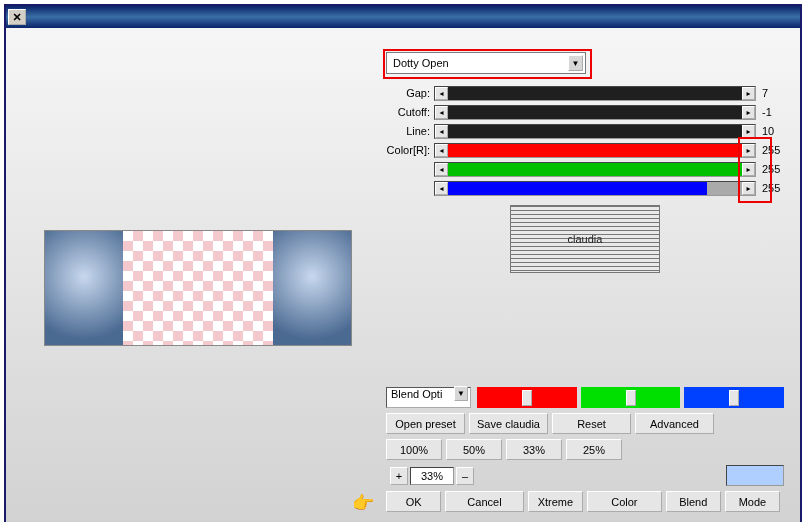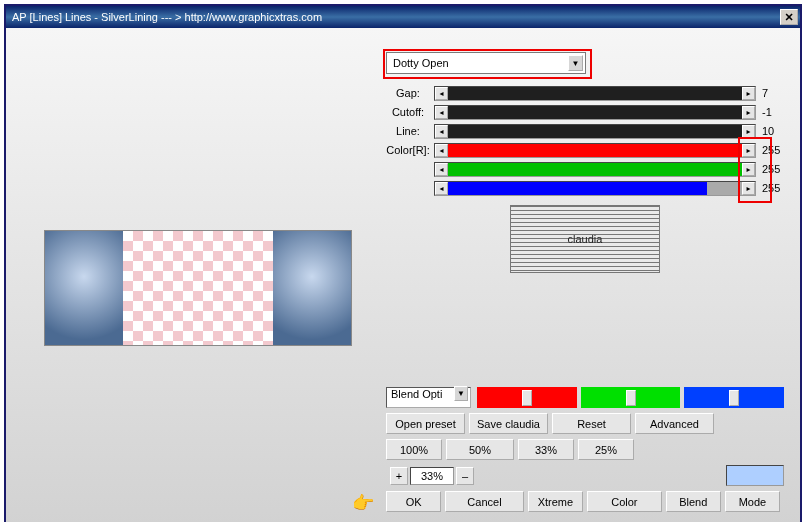--- a/index.html
+++ b/index.html
@@ -11,21 +11,21 @@
 .client{position:absolute;top:22px;left:0;right:0;bottom:0;background:linear-gradient(180deg,#f6f6f6 0,#d2d2d2 100%)}
 .preview{position:absolute;left:38px;top:202px;width:308px;height:116px;border:1px solid #888;background:#fff}
 .preview .shade{position:absolute;top:0;bottom:0;width:78px;background:radial-gradient(circle at 50% 40%,#c8d8ee,#4b6a92 80%);}
 .preview .shade.l{left:0}
 .preview .shade.r{right:0}
 .preview .checker{position:absolute;left:78px;right:78px;top:0;bottom:0;
  background-image:linear-gradient(45deg,#f3c9ce 25%,transparent 25%,transparent 75%,#f3c9ce 75%),linear-gradient(45deg,#f3c9ce 25%,#fff 25%,#fff 75%,#f3c9ce 75%);
  background-size:20px 20px;background-position:0 0,10px 10px}
 .right{position:absolute;left:380px;top:24px;right:16px}
 .row{display:flex;align-items:center;height:18px;margin-bottom:1px}
-.lab{width:48px;text-align:center;padding-right:4px}
+.lab{width:48px;text-align:right;padding-right:4px}
 .slid{flex:1;height:15px;border:1px inset #999;position:relative;display:flex}
 .slid .btn{width:13px;height:100%;background:#e5e5e5;border:1px outset #fff;font-size:8px;display:flex;align-items:center;justify-content:center}
 .slid .bar{flex:1;background:#1f1f1f}
 .slid .bar.red{background:#f00}
 .slid .bar.green{background:#00c000}
 .slid .bar.blue{background:linear-gradient(90deg,#0000ff 0 88%,#aaa 88%)}
 .val{width:26px;text-align:left;padding-left:3px;margin-left:2px;border:1px solid transparent}
 .hl-red-top{border:2px solid #e00;position:absolute}
 .dd{height:22px;border:1px solid #7a7a7a;background:#fff;display:flex;align-items:center;justify-content:space-between;padding:0 2px 0 6px;width:200px}
 .dd .arr{width:15px;height:16px;background:#d7d7d7;border:1px outset #fff;display:flex;align-items:center;justify-content:center;font-size:8px}
@@ -47,21 +47,20 @@
 .blendbox{width:58px;height:21px;border:1px inset #999;background:#aecfff;margin-left:auto}
 .hand{position:absolute;left:-34px;top:1px;font-size:18px}
 .sel{width:85px;height:21px;border:1px inset #aaa;background:#fff;display:flex;align-items:center;justify-content:space-between;padding:0 2px 8px 4px}
 .sel .arr{width:14px;height:15px;background:#d7d7d7;border:1px outset #fff;display:flex;align-items:center;justify-content:center;font-size:8px}
 </style>
 </head>
 <body>
 
 <div class="outer">
  <div class="titlebar">
-   <span class="txt">AP [Lines]  Lines - SilverLining    --- &gt;  http://www.graphicxtras.com</span>
    <div class="closebtn">✕</div>
  </div>
  <div class="client">
 
    <div class="preview">
      <div class="shade l"></div>
      <div class="checker"></div>
      <div class="shade r"></div>
    </div>
 
@@ -159,21 +158,21 @@
 
      <div class="brow">
        <button class="btn2 widebtn">Open preset</button>
        <button class="btn2 widebtn">Save claudia</button>
        <button class="btn2 widebtn">Reset</button>
        <button class="btn2 widebtn">Advanced</button>
      </div>
 
      <div class="brow">
        <button class="btn2" style="width:56px">100%</button>
-       <button class="btn2" style="width:68px">50%</button>
+       <button class="btn2" style="width:56px">50%</button>
        <button class="btn2" style="width:56px">33%</button>
        <button class="btn2" style="width:56px">25%</button>
      </div>
 
      <div class="brow">
        <div class="pctbox">
          <div class="pm">+</div>
          <div class="v">33%</div>
          <div class="pm">–</div>
        </div>

